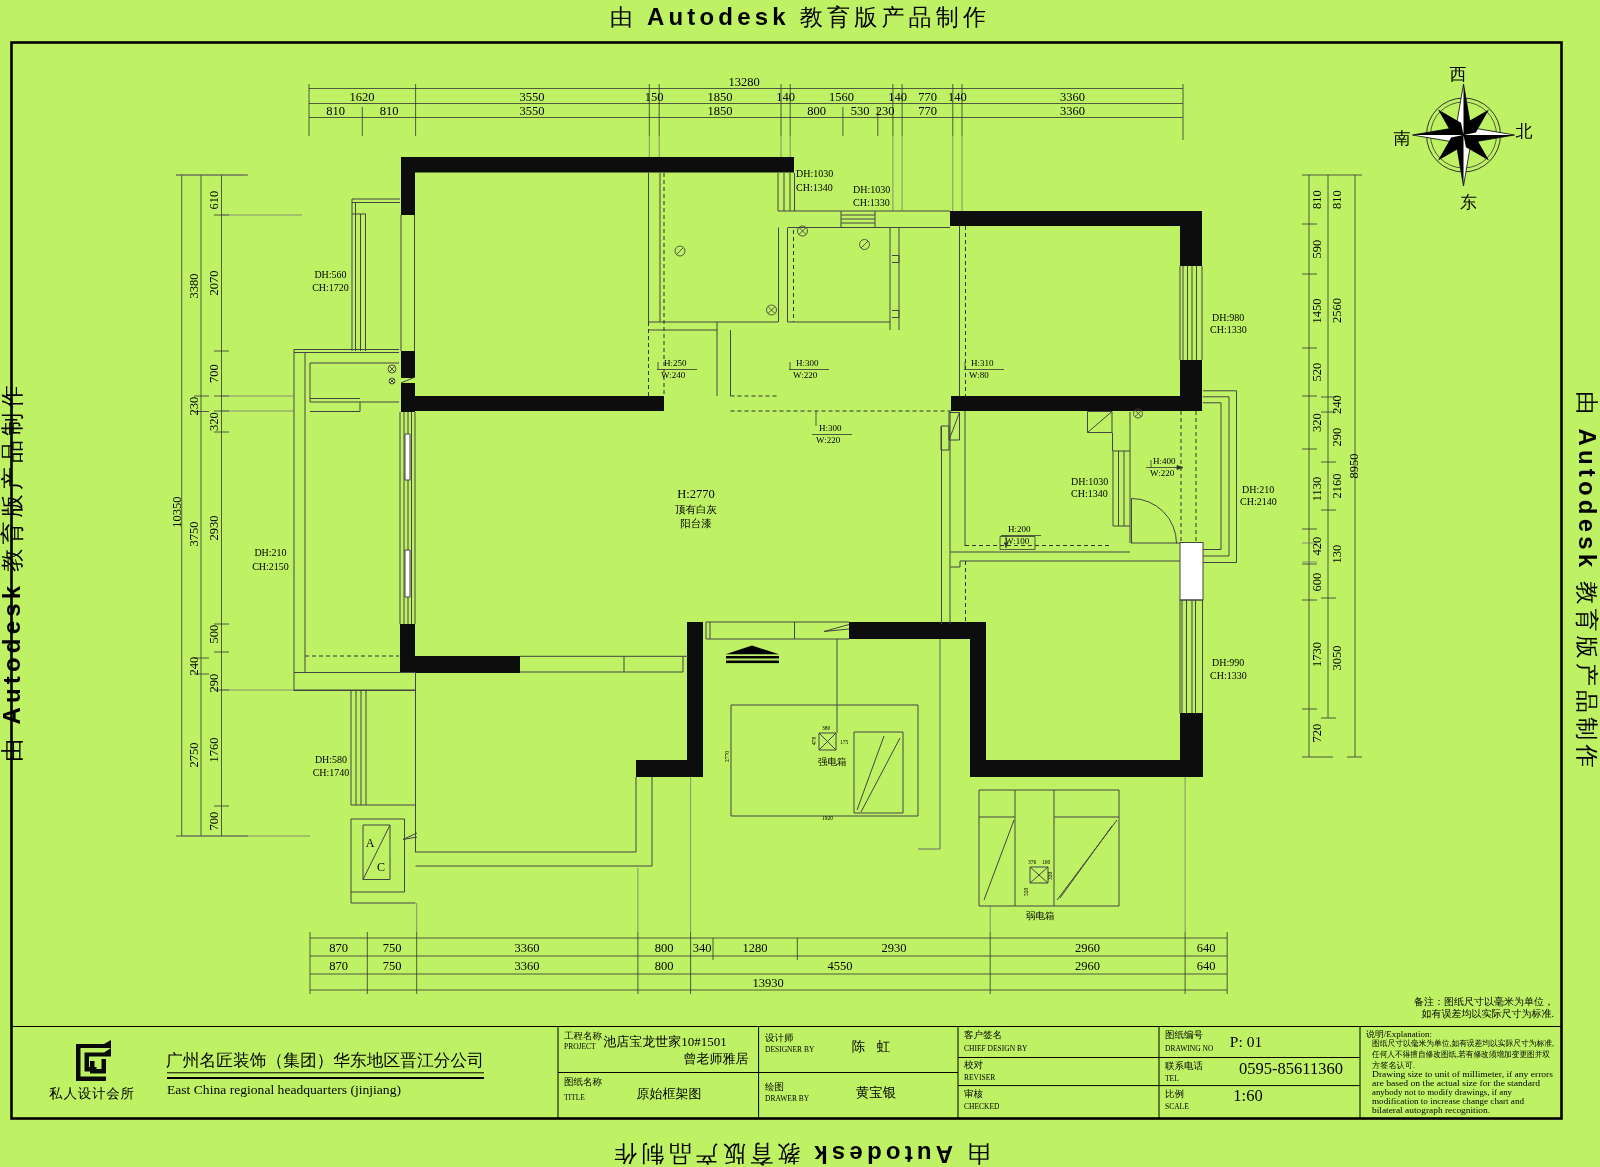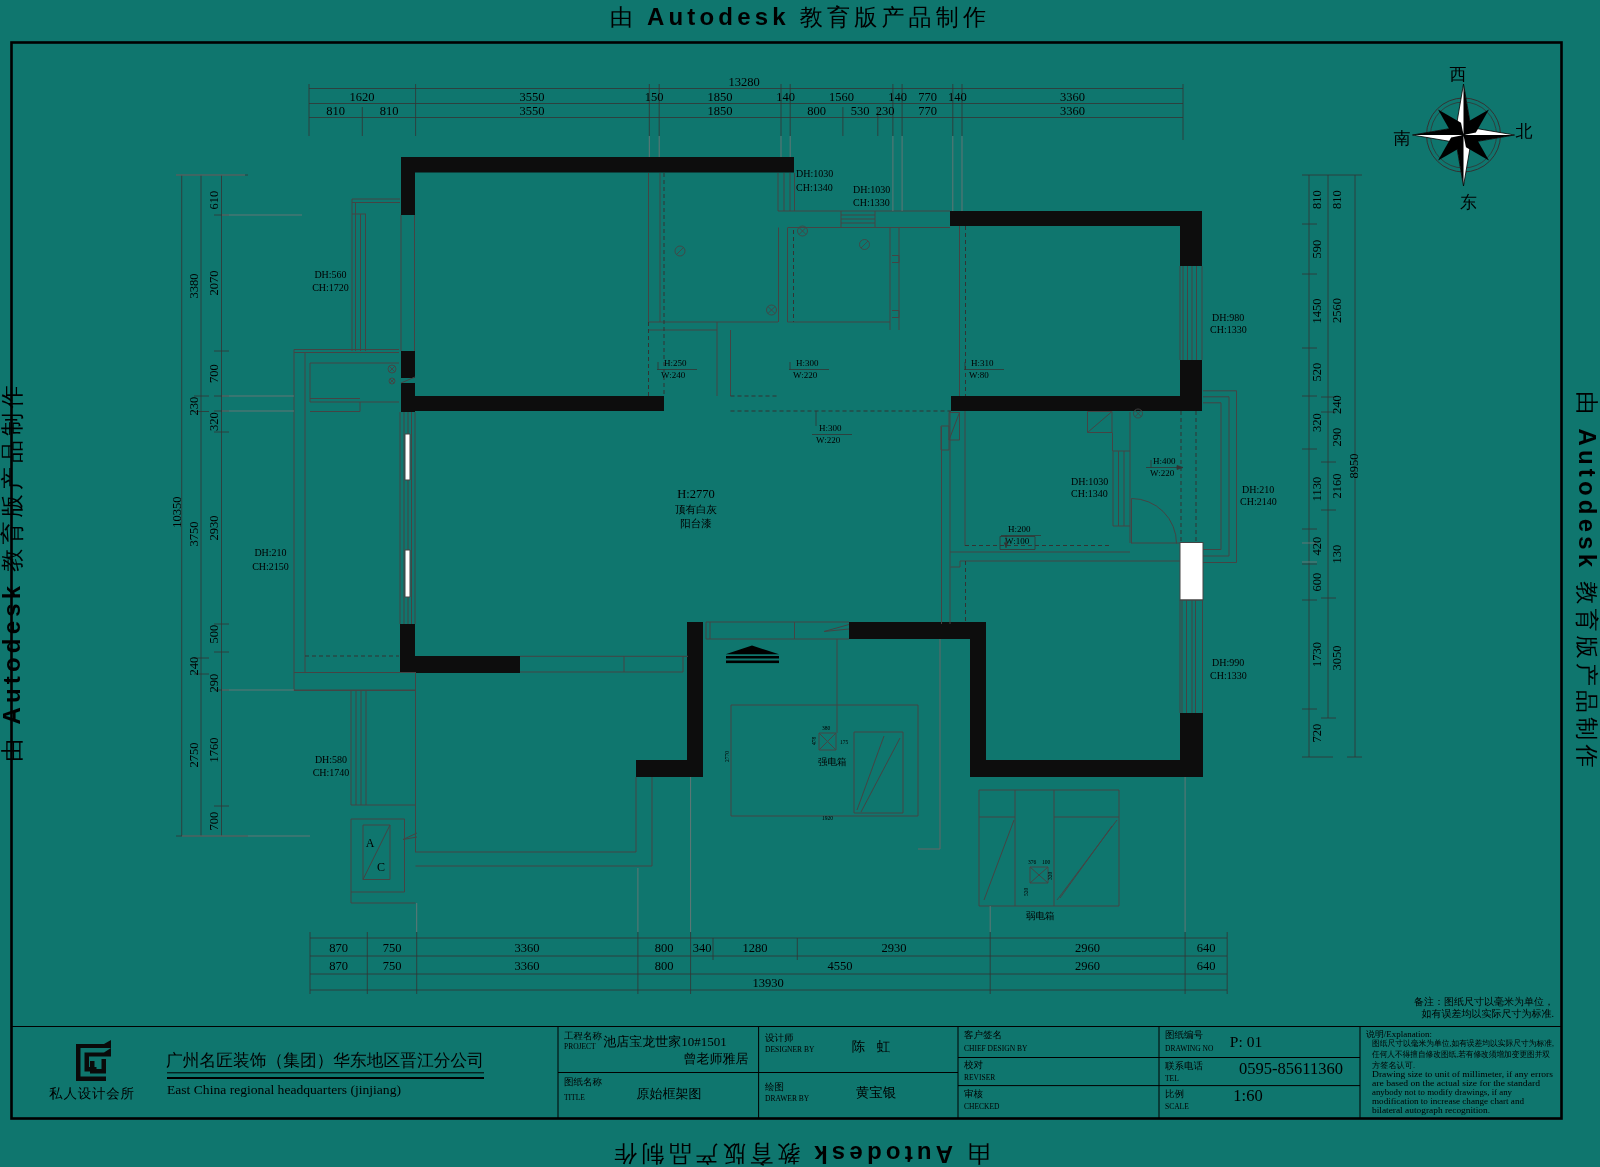--- a/index.html
+++ b/index.html
@@ -1,16 +1,16 @@
 <!DOCTYPE html>
 <html><head>
 <meta charset="utf-8">
 <style>
   html,body{margin:0;padding:0;background:#fff;}
-  #page{position:relative;width:1600px;height:1167px;background:#0f766e;overflow:hidden;
+  #page{position:relative;width:1600px;height:1167px;background:#bef264;overflow:hidden;
         font-family:"Liberation Serif", serif;}
   svg text{font-family:"Liberation Serif", serif;fill:#000;}
   .wm{position:absolute;font-size:23px;letter-spacing:4.2px;color:#000;white-space:nowrap;
       font-family:"Liberation Serif", serif;}
   .wm b{font-family:"Liberation Sans", sans-serif;font-size:24px;}
 </style>
 </head>
 <body>
 <div id="page">
 

